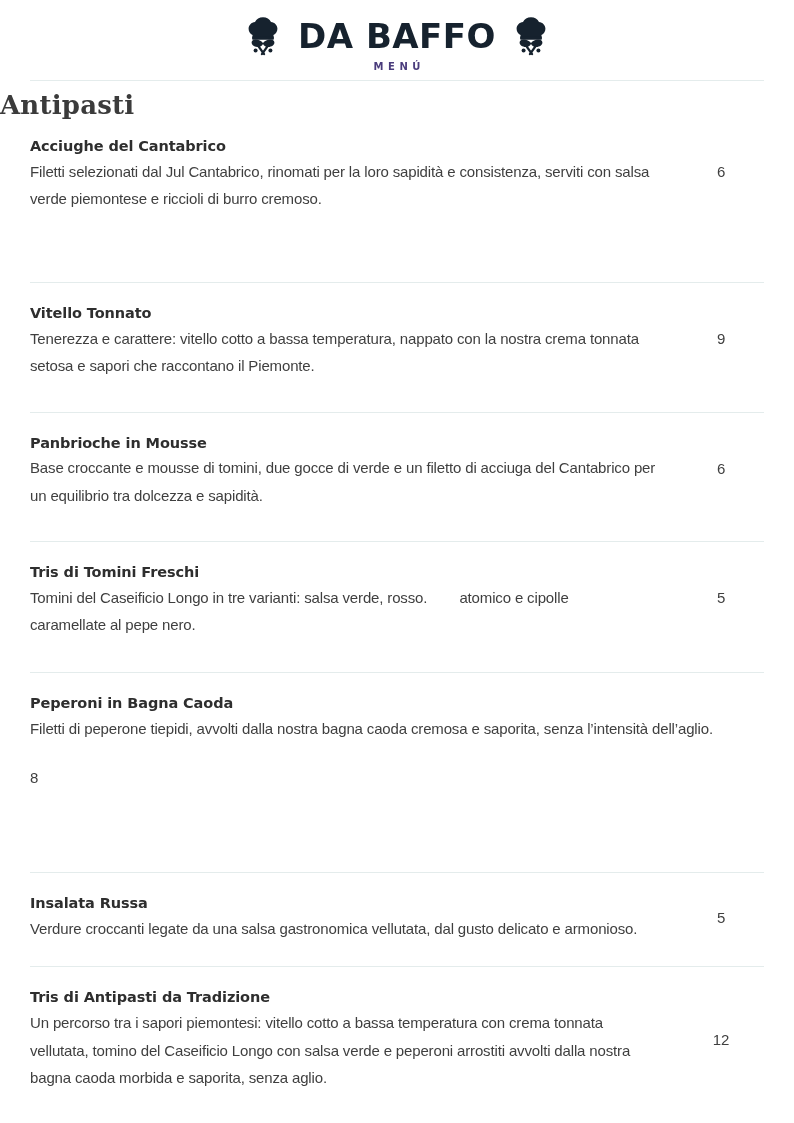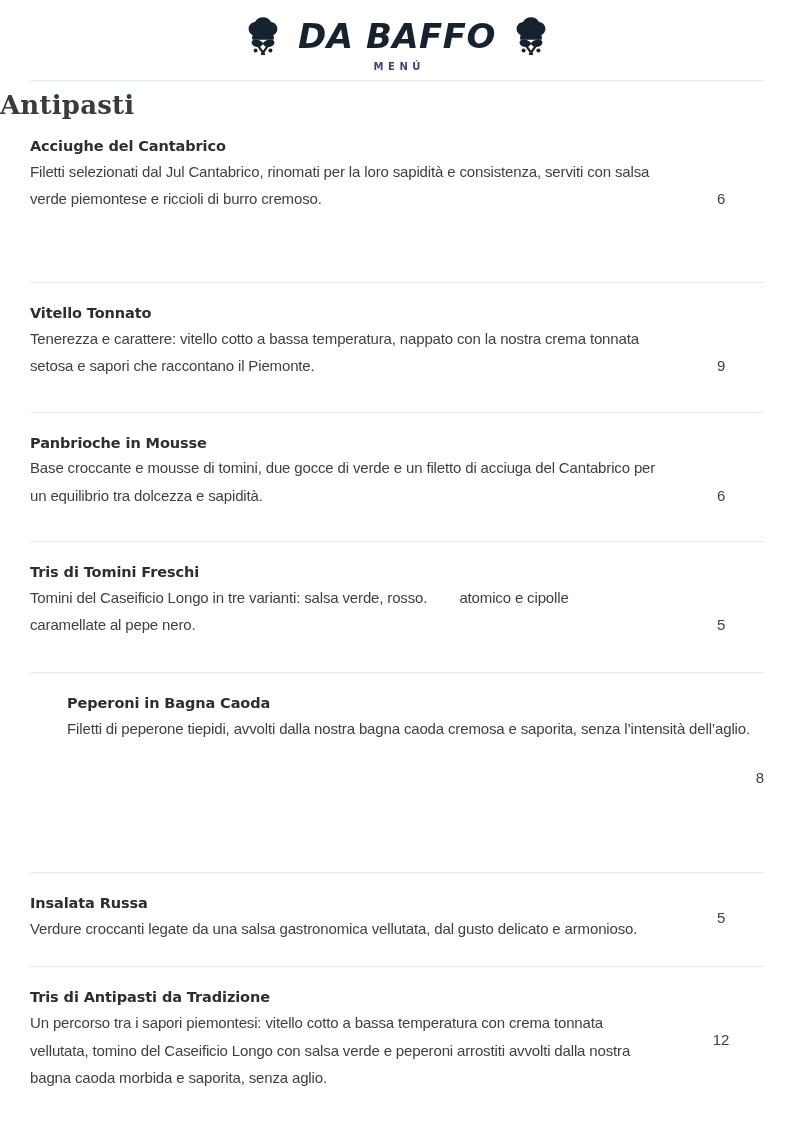--- a/index.html
+++ b/index.html
@@ -28,21 +28,20 @@
     padding-top: 16px;
     display: flex;
     flex-direction: column;
     align-items: center;
   }
   .logo-row {
     display: flex;
     align-items: center;
     justify-content: center;
     gap: 16px;
-    font-style: italic;
   }
   .logo-mark {
     width: 38px;
     height: 40px;
     display: block;
   }
   .logo-word {
     font-family: "DejaVu Sans", sans-serif;
     font-weight: bold;
     font-size: 34px;
@@ -79,21 +78,21 @@
     margin: 9px 0 10px 0;
     letter-spacing: 0.2px;
   }
 
   
   .menu-list {
     padding: 0 30px;
   }
   .menu-item {
     display: flex;
-    align-items: flex-end;
+    align-items: flex-start;
     box-sizing: border-box;
   }
   .item-main {
     flex: 1 1 auto;
     min-width: 0;
     padding-right: 14px;
   }
   .item-name {
     font-family: "DejaVu Sans", sans-serif;
     font-weight: bold;

